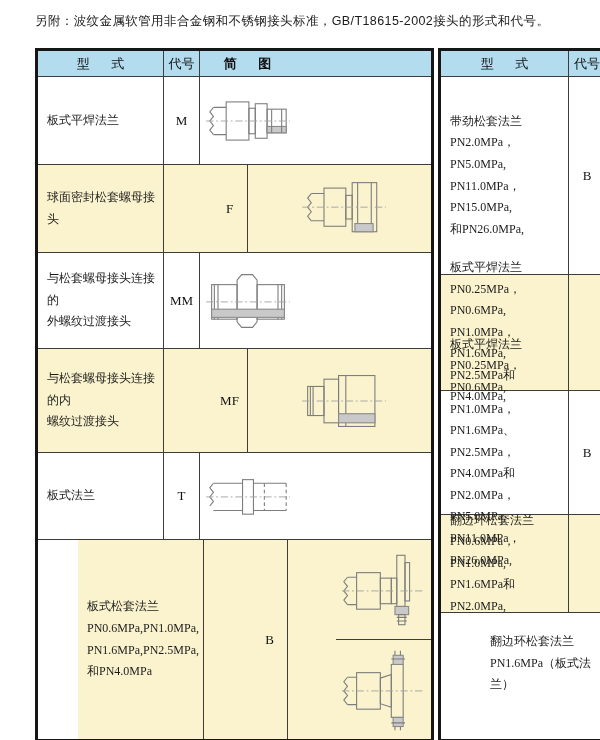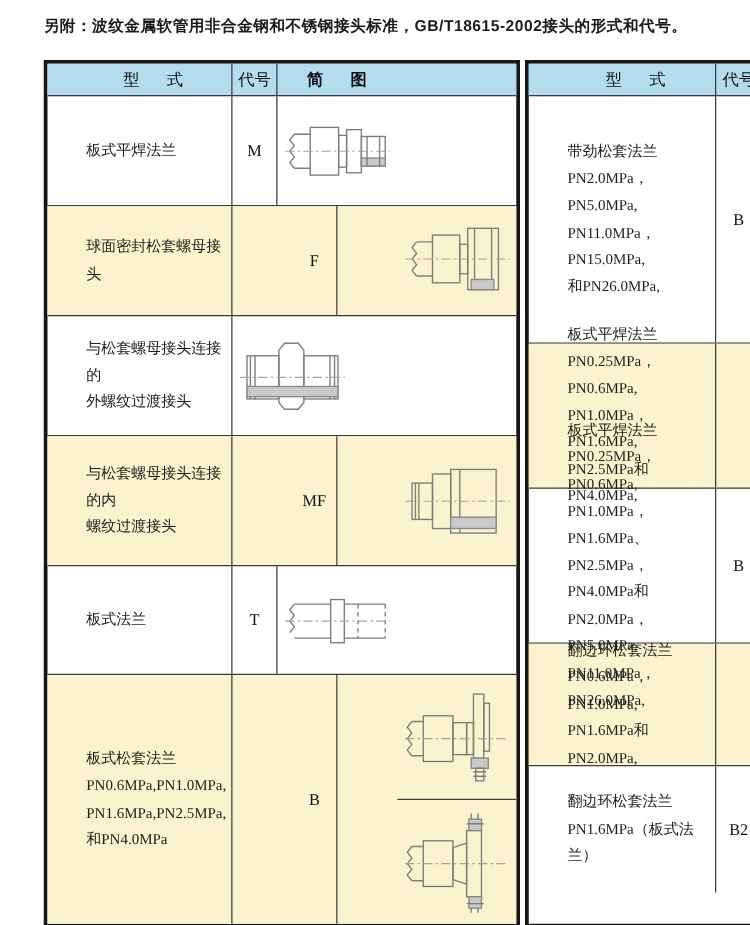--- a/index.html
+++ b/index.html
@@ -2,27 +2,27 @@
 <html><head>
 <meta charset="utf-8">
 <style>
   html,body { margin:0; padding:0; background:#e8e8e8; }
   .page {
     width:600px; height:740px; background:#ffffff; position:relative;
     font-family:"Liberation Sans", sans-serif; overflow:hidden;
     margin:0 auto;
   }
   .title {
-    position:absolute; left:35px; top:13px; font-size:12.5px; font-weight:bold;
+    position:absolute; left:35px; top:13px; font-size:12.5px; font-weight:normal;
     color:#1b1b1b; letter-spacing:0.4px; white-space:nowrap;
   }
   .tables { position:absolute; left:35px; top:48px; display:flex; gap:4px; }
   .half { border:3px solid #161616; background:#ffffff; }
-  .row { display:flex; border-bottom:1.5px solid #3c3c3c; box-sizing:border-box;padding-left:22px; }
-  .row:last-child { border-bottom:none; }
+  .row { display:flex; border-bottom:1.5px solid #3c3c3c; box-sizing:border-box; }
+  .row:last-child { border-bottom:none;margin-left:40px; }
   .c { box-sizing:border-box; border-right:1.5px solid #3c3c3c; }
   .c:last-child { border-right:none; }
   .type {
     width:126px; display:flex; align-items:center; text-align:left;
     padding:6px 3px 6px 9px; font-size:12px; line-height:1.8;
     white-space:pre-line; font-family:"Liberation Serif", serif; color:#1c1c1c;
   }
   .code {
     width:36px; display:flex; align-items:center; justify-content:center;
     font-family:"Liberation Serif", serif; font-size:13px; color:#111;text-align:center;
@@ -97,20 +97,21 @@
 <rect class="g" x="60" y="60" width="20" height="9"></rect>
 <line class="cl" x1="2" y1="42" x2="94" y2="42" stroke-dasharray="8 3 2 3"></line>
               </svg>
             </div>
           </div>
       </div>
 
       <div class="row" style="height:96px">
         <div class="c type">与松套螺母接头连接的
 外螺纹过渡接头</div>
+        <div class="c code">MM</div>
         <div class="c sketch">
             <div class="sub">
               <svg viewBox="0 0 96 88" width="88" height="80">
 <rect x="8" y="26" width="28" height="38"></rect>
                 <path d="M11 26 V64 M15 26 V64"></path>
 <polygon points="36,21 41,15 53,15 58,21 58,67 53,73 41,73 36,67"></polygon>
 <rect x="58" y="26" width="30" height="38"></rect>
                 <path d="M81 26 V64 M85 26 V64"></path>
 <rect class="g" x="8" y="53" width="80" height="9"></rect>
 <line class="cl" x1="2" y1="45" x2="94" y2="45" stroke-dasharray="8 3 2 3"></line>

